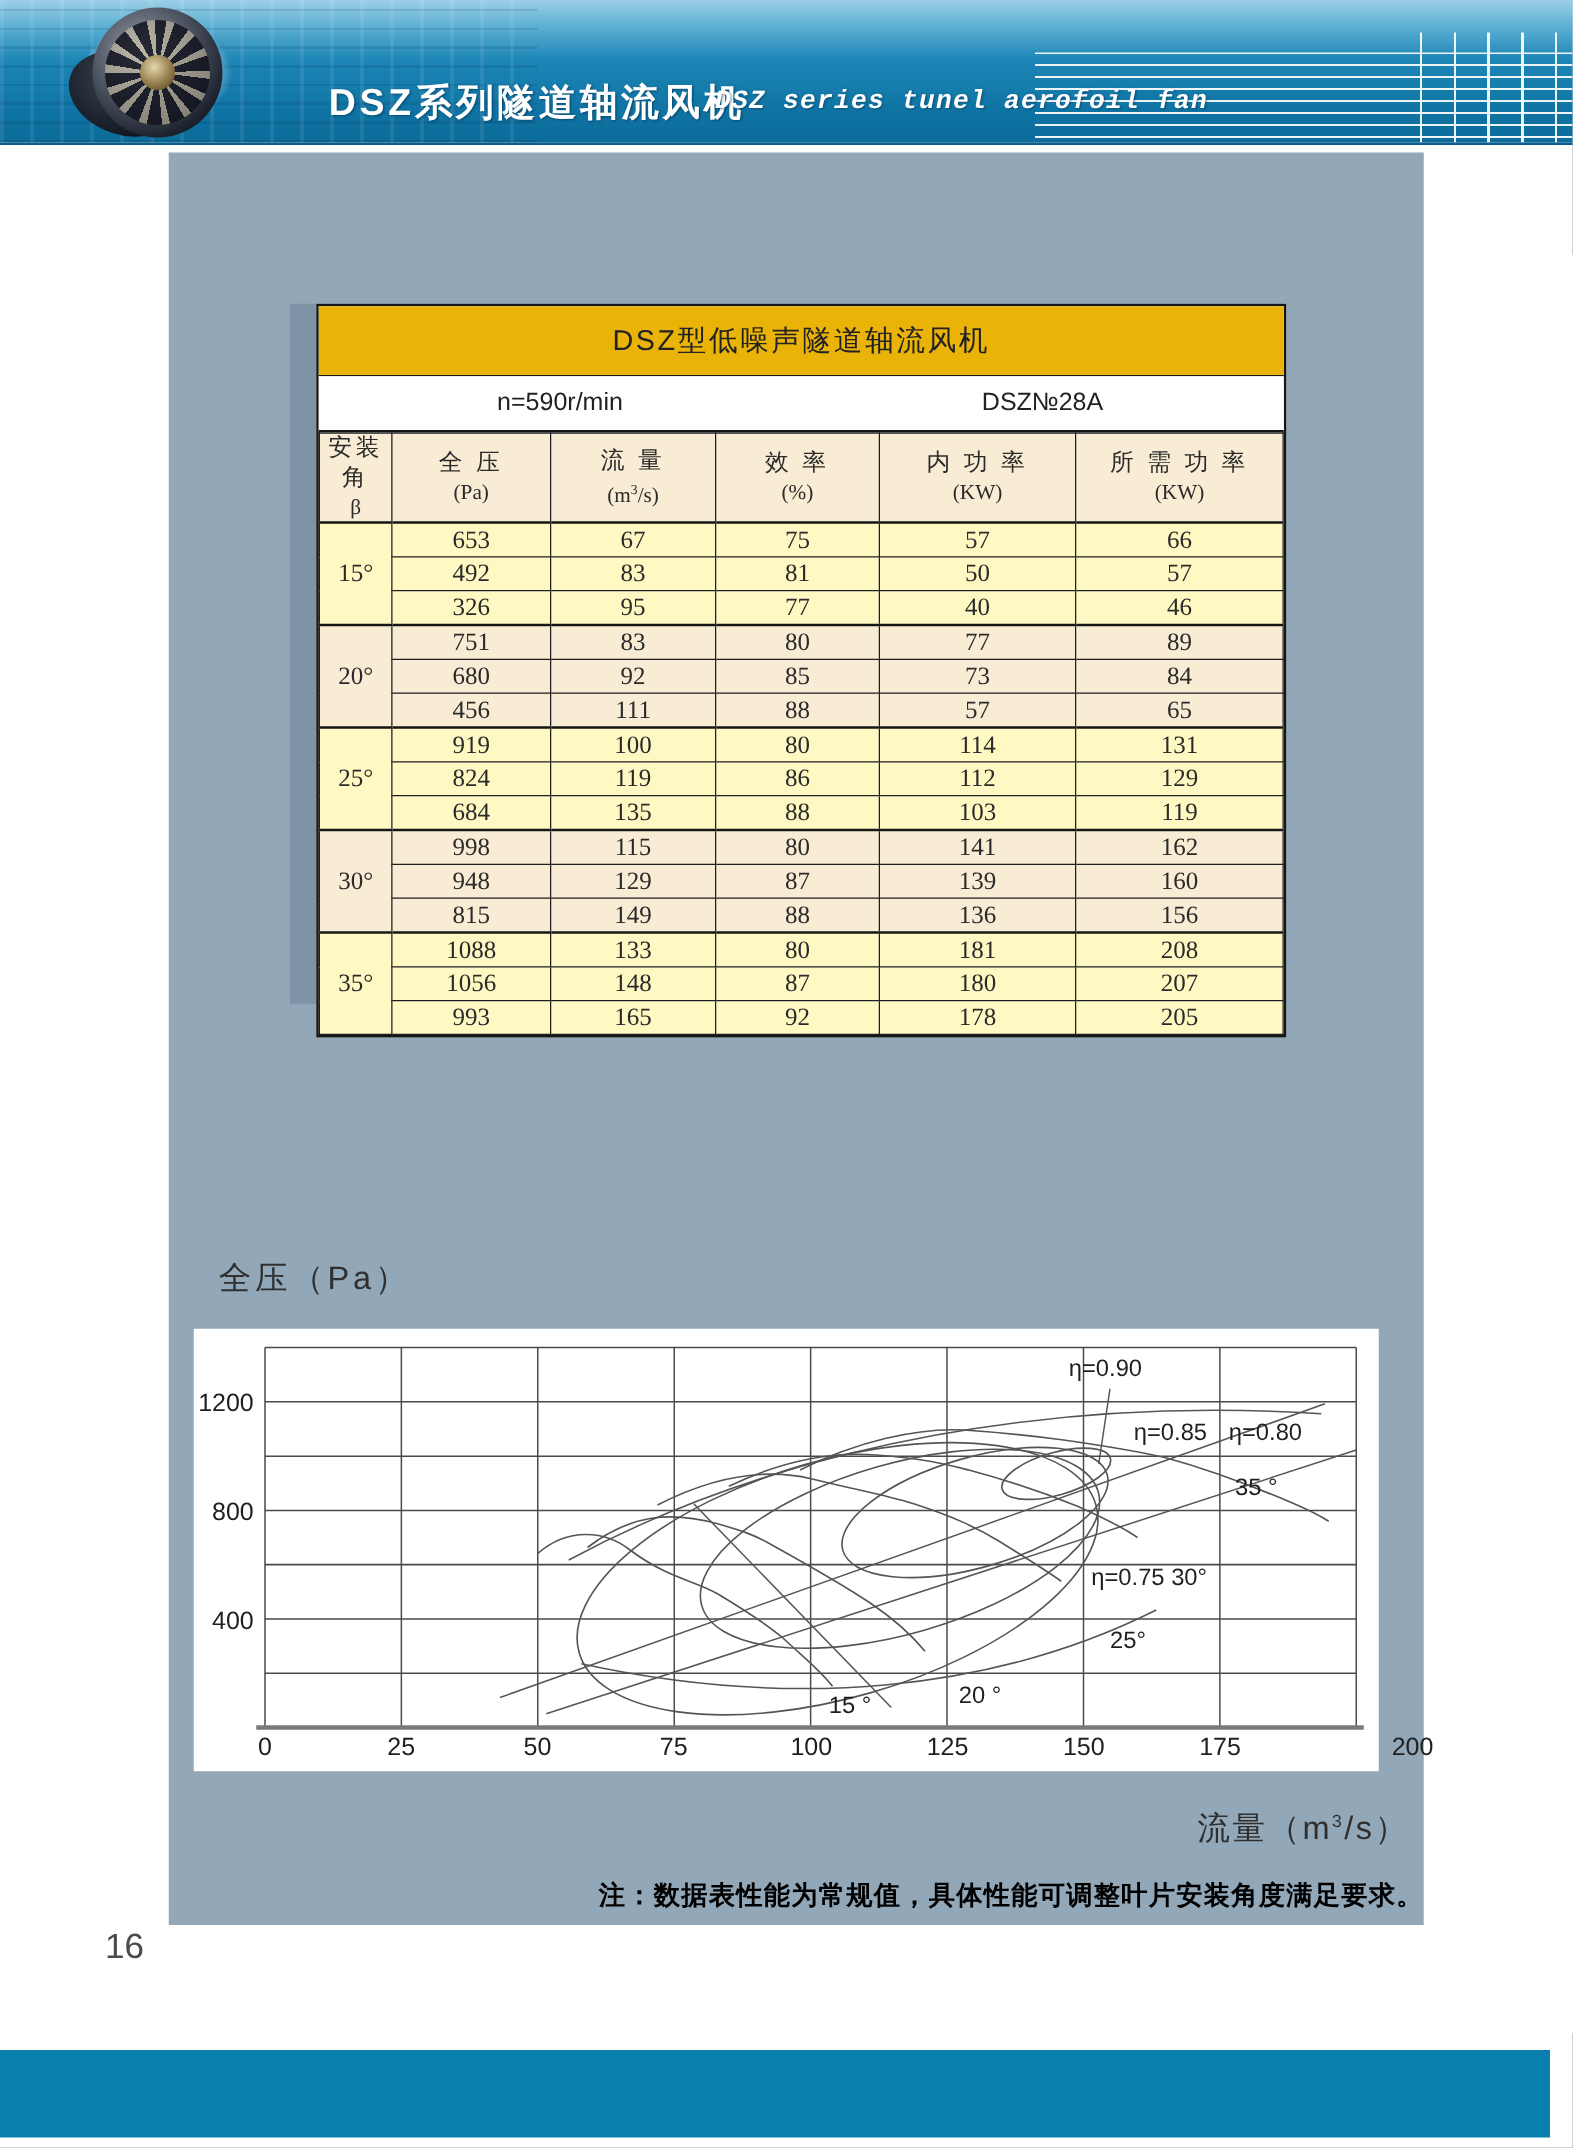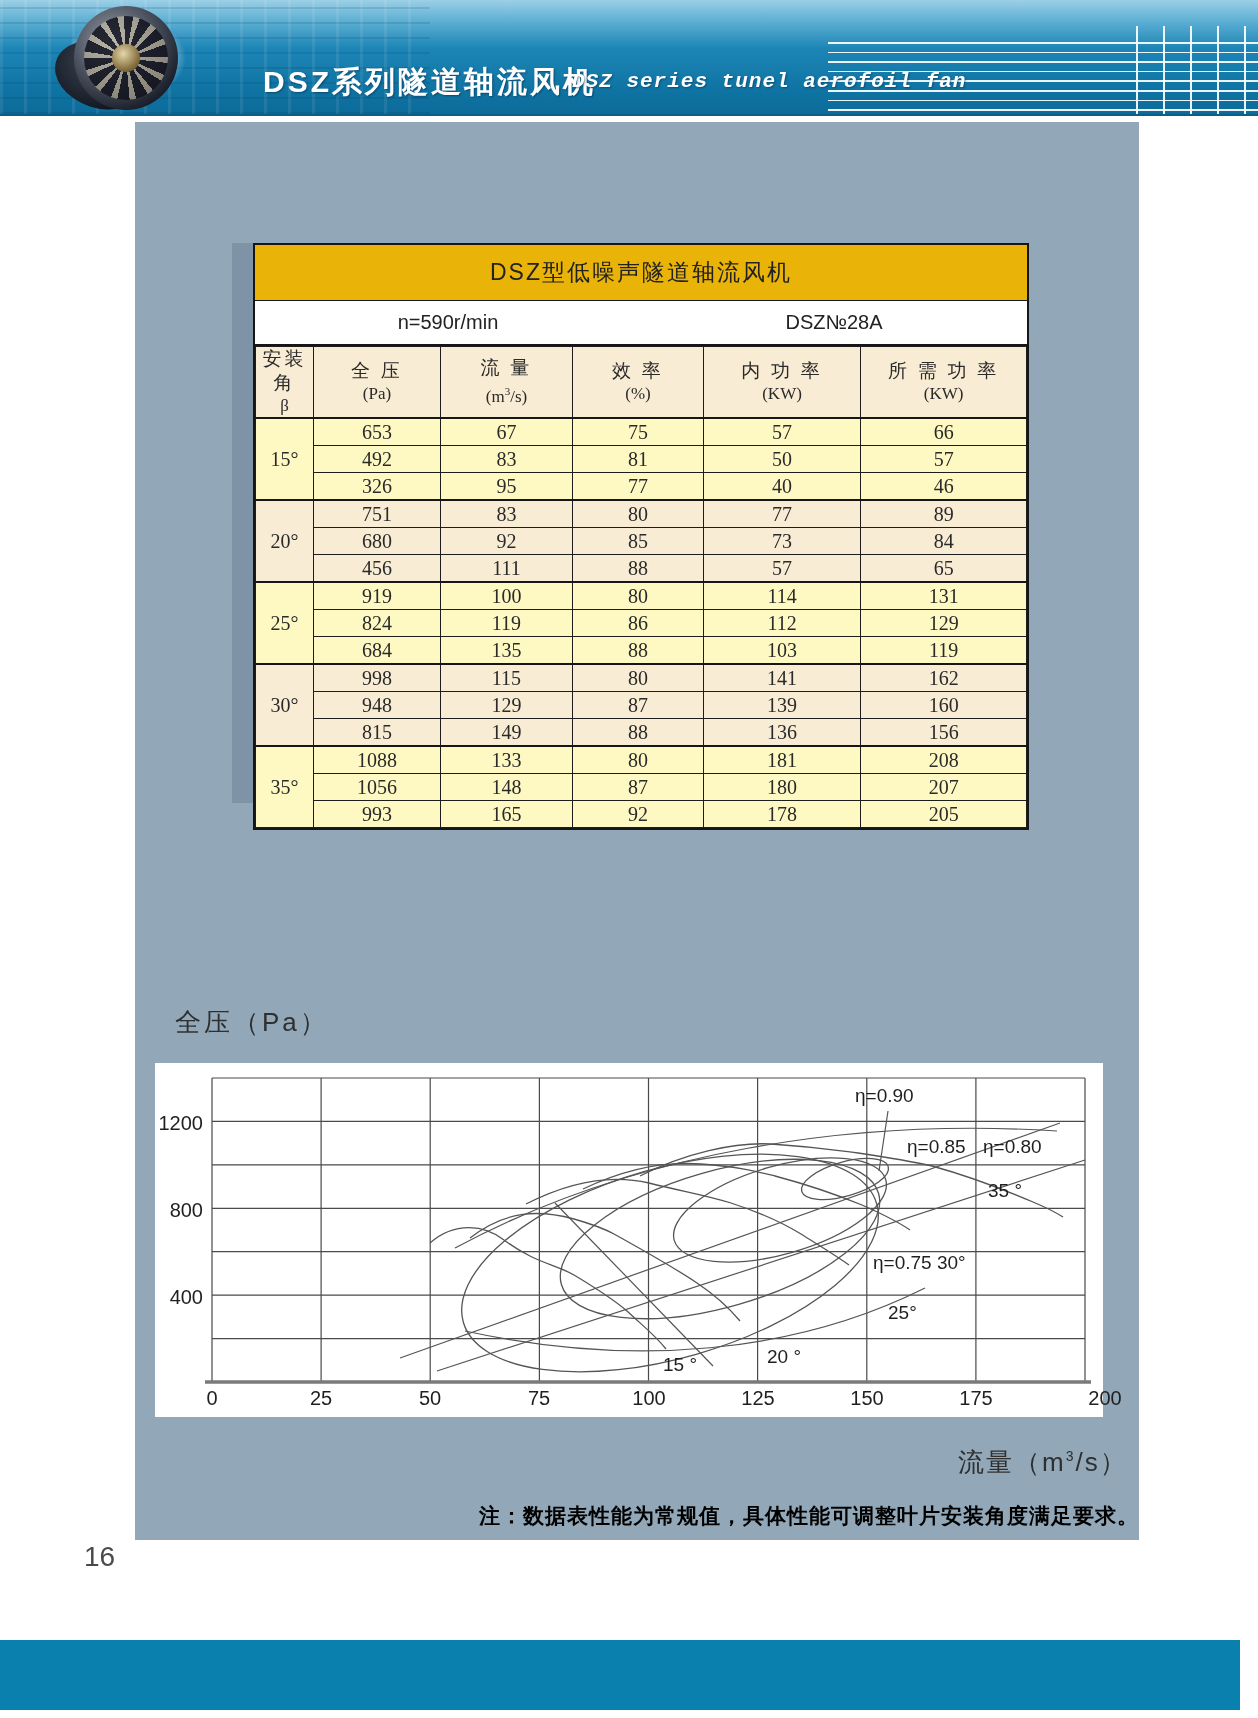--- a/index.html
+++ b/index.html
@@ -299,21 +299,21 @@
     <span class="tick ytick" style="left:0;top:223px">400</span>
 
     <span class="tick xtick" style="left:27px">0</span>
     <span class="tick xtick" style="left:136px">25</span>
     <span class="tick xtick" style="left:245px">50</span>
     <span class="tick xtick" style="left:354px">75</span>
     <span class="tick xtick" style="left:464px">100</span>
     <span class="tick xtick" style="left:573px">125</span>
     <span class="tick xtick" style="left:682px">150</span>
     <span class="tick xtick" style="left:791px">175</span>
-    <span class="tick xtick" style="left:920px">200</span>
+    <span class="tick xtick" style="left:945px">200</span>
 
     <span class="clabel" style="left:700px;top:22px">η=0.90</span>
     <span class="clabel" style="left:752px;top:73px">η=0.85</span>
     <span class="clabel" style="left:828px;top:73px">η=0.80</span>
     <span class="clabel" style="left:833px;top:117px">35 °</span>
     <span class="clabel" style="left:718px;top:189px">η=0.75 30°</span>
     <span class="clabel" style="left:733px;top:239px">25°</span>
     <span class="clabel" style="left:612px;top:283px">20 °</span>
     <span class="clabel" style="left:508px;top:291px">15 °</span>
   </div>

